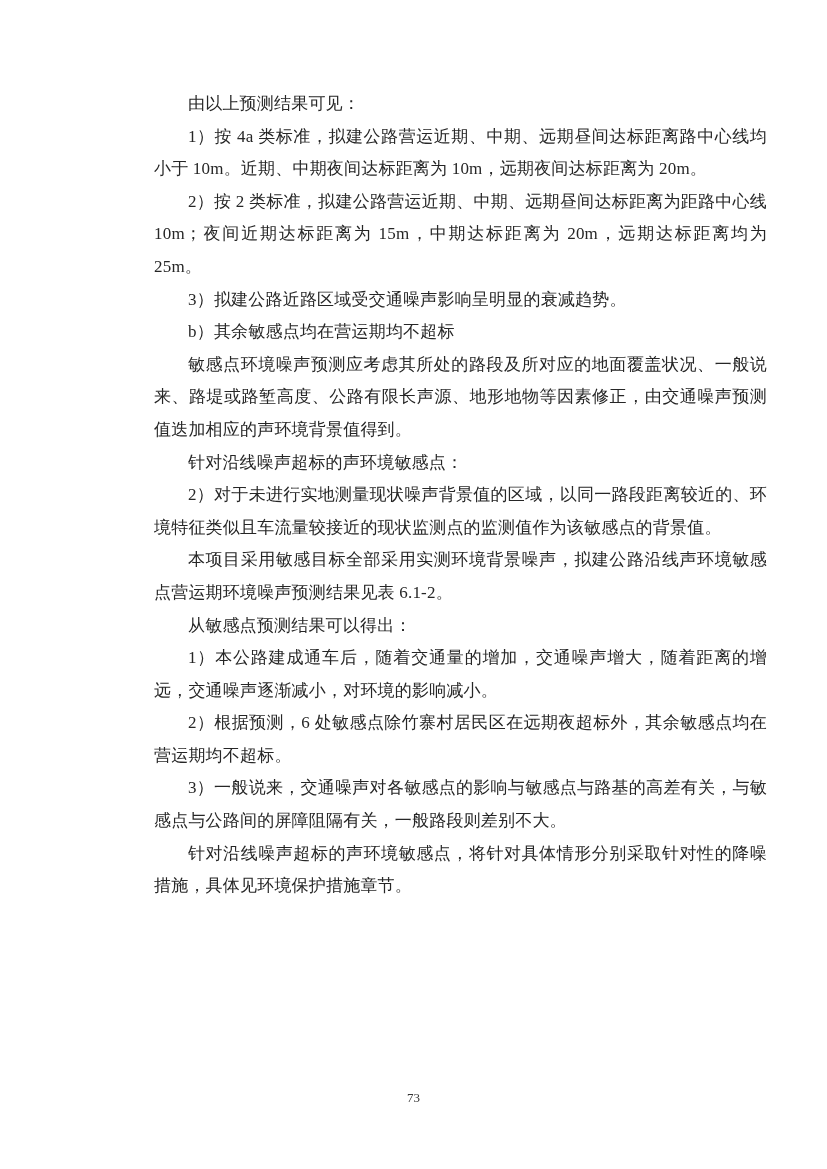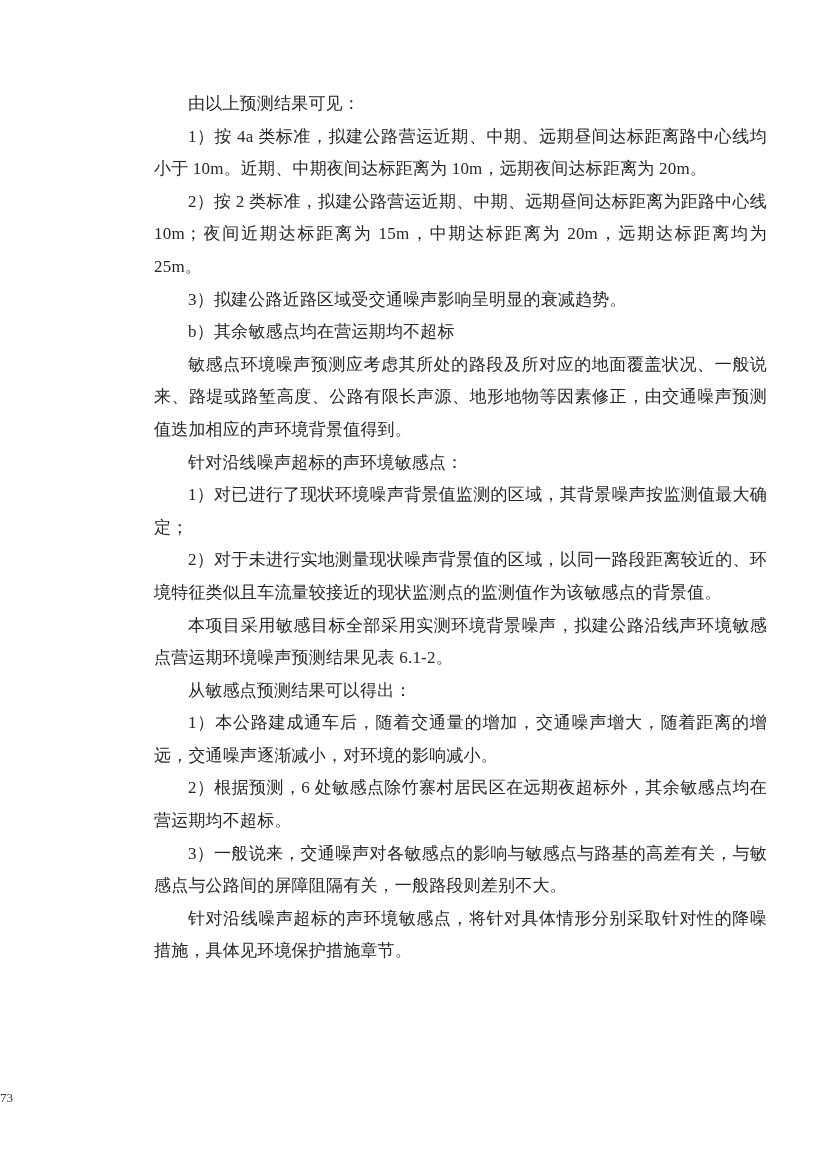--- a/index.html
+++ b/index.html
@@ -44,38 +44,37 @@
     text-decoration: underline;
     text-decoration-thickness: 1px;
     text-underline-offset: 5px;
     text-decoration-skip-ink: none;
   }
   .footer {
     position: absolute;
     top: 1090px;
     left: 0;
     width: 827px;
-    text-align: left;
+    text-align: center;
     font-size: 13px;
     color: #333333;
   }
 </style>
 </head>
 <body>
 
 <div class="page">
   <div class="content">
     <p class="para">由以上预测结果可见：</p>
     <p class="para">1）按 4a 类标准，拟建公路营运近期、中期、远期昼间达标距离路中心线均小于 10m。近期、中期夜间达标距离为 10m，远期夜间达标距离为 20m。</p>
     <p class="para">2）按 2 类标准，拟建公路营运近期、中期、远期昼间达标距离为距路中心线 10m；夜间近期达标距离为 15m，中期达标距离为 20m，远期达标距离均为 25m。</p>
     <p class="para">3）拟建公路近路区域受交通噪声影响呈明显的衰减趋势。</p>
     <p class="para">b）其余敏感点均在营运期均不超标</p>
     <p class="para">敏感点环境噪声预测应考虑其所处的路段及所对应的地面覆盖状况、一般说来、路堤或路堑高度、公路有限长声源、地形地物等因素修正，由交通噪声预测值迭加相应的声环境背景值得到。</p>
     <p class="para">针对沿线噪声超标的声环境敏感点：</p>
-    <p class="para">1）对已进行了现状环境噪声背景值监测的区域，其背景噪声按监测值最大确定；</p>
     <p class="para">2）对于未进行实地测量现状噪声背景值的区域，以同一路段距离较近的、环境特征类似且车流量较接近的现状监测点的监测值作为该敏感点的背景值。</p>
     <p class="para">本项目采用敏感目标全部采用实测环境背景噪声，拟建公路沿线声环境敏感点营运期环境噪声预测结果见表 6.1-2。</p>
     <p class="para">从敏感点预测结果可以得出：</p>
     <p class="para">1）本公路建成通车后，随着交通量的增加，交通噪声增大，随着距离的增远，交通噪声逐渐减小，对环境的影响减小。</p>
     <p class="para">2）根据预测，6 处敏感点除竹寨村居民区在远期夜超标外，其余敏感点均在营运期均不超标。</p>
     <p class="para">3）一般说来，交通噪声对各敏感点的影响与敏感点与路基的高差有关，与敏感点与公路间的屏障阻隔有关，一般路段则差别不大。</p>
     <p class="para">针对沿线噪声超标的声环境敏感点，将针对具体情形分别采取针对性的降噪措施，具体见环境保护措施章节。</p>
   </div>
   <div class="footer">73</div>
 </div>

